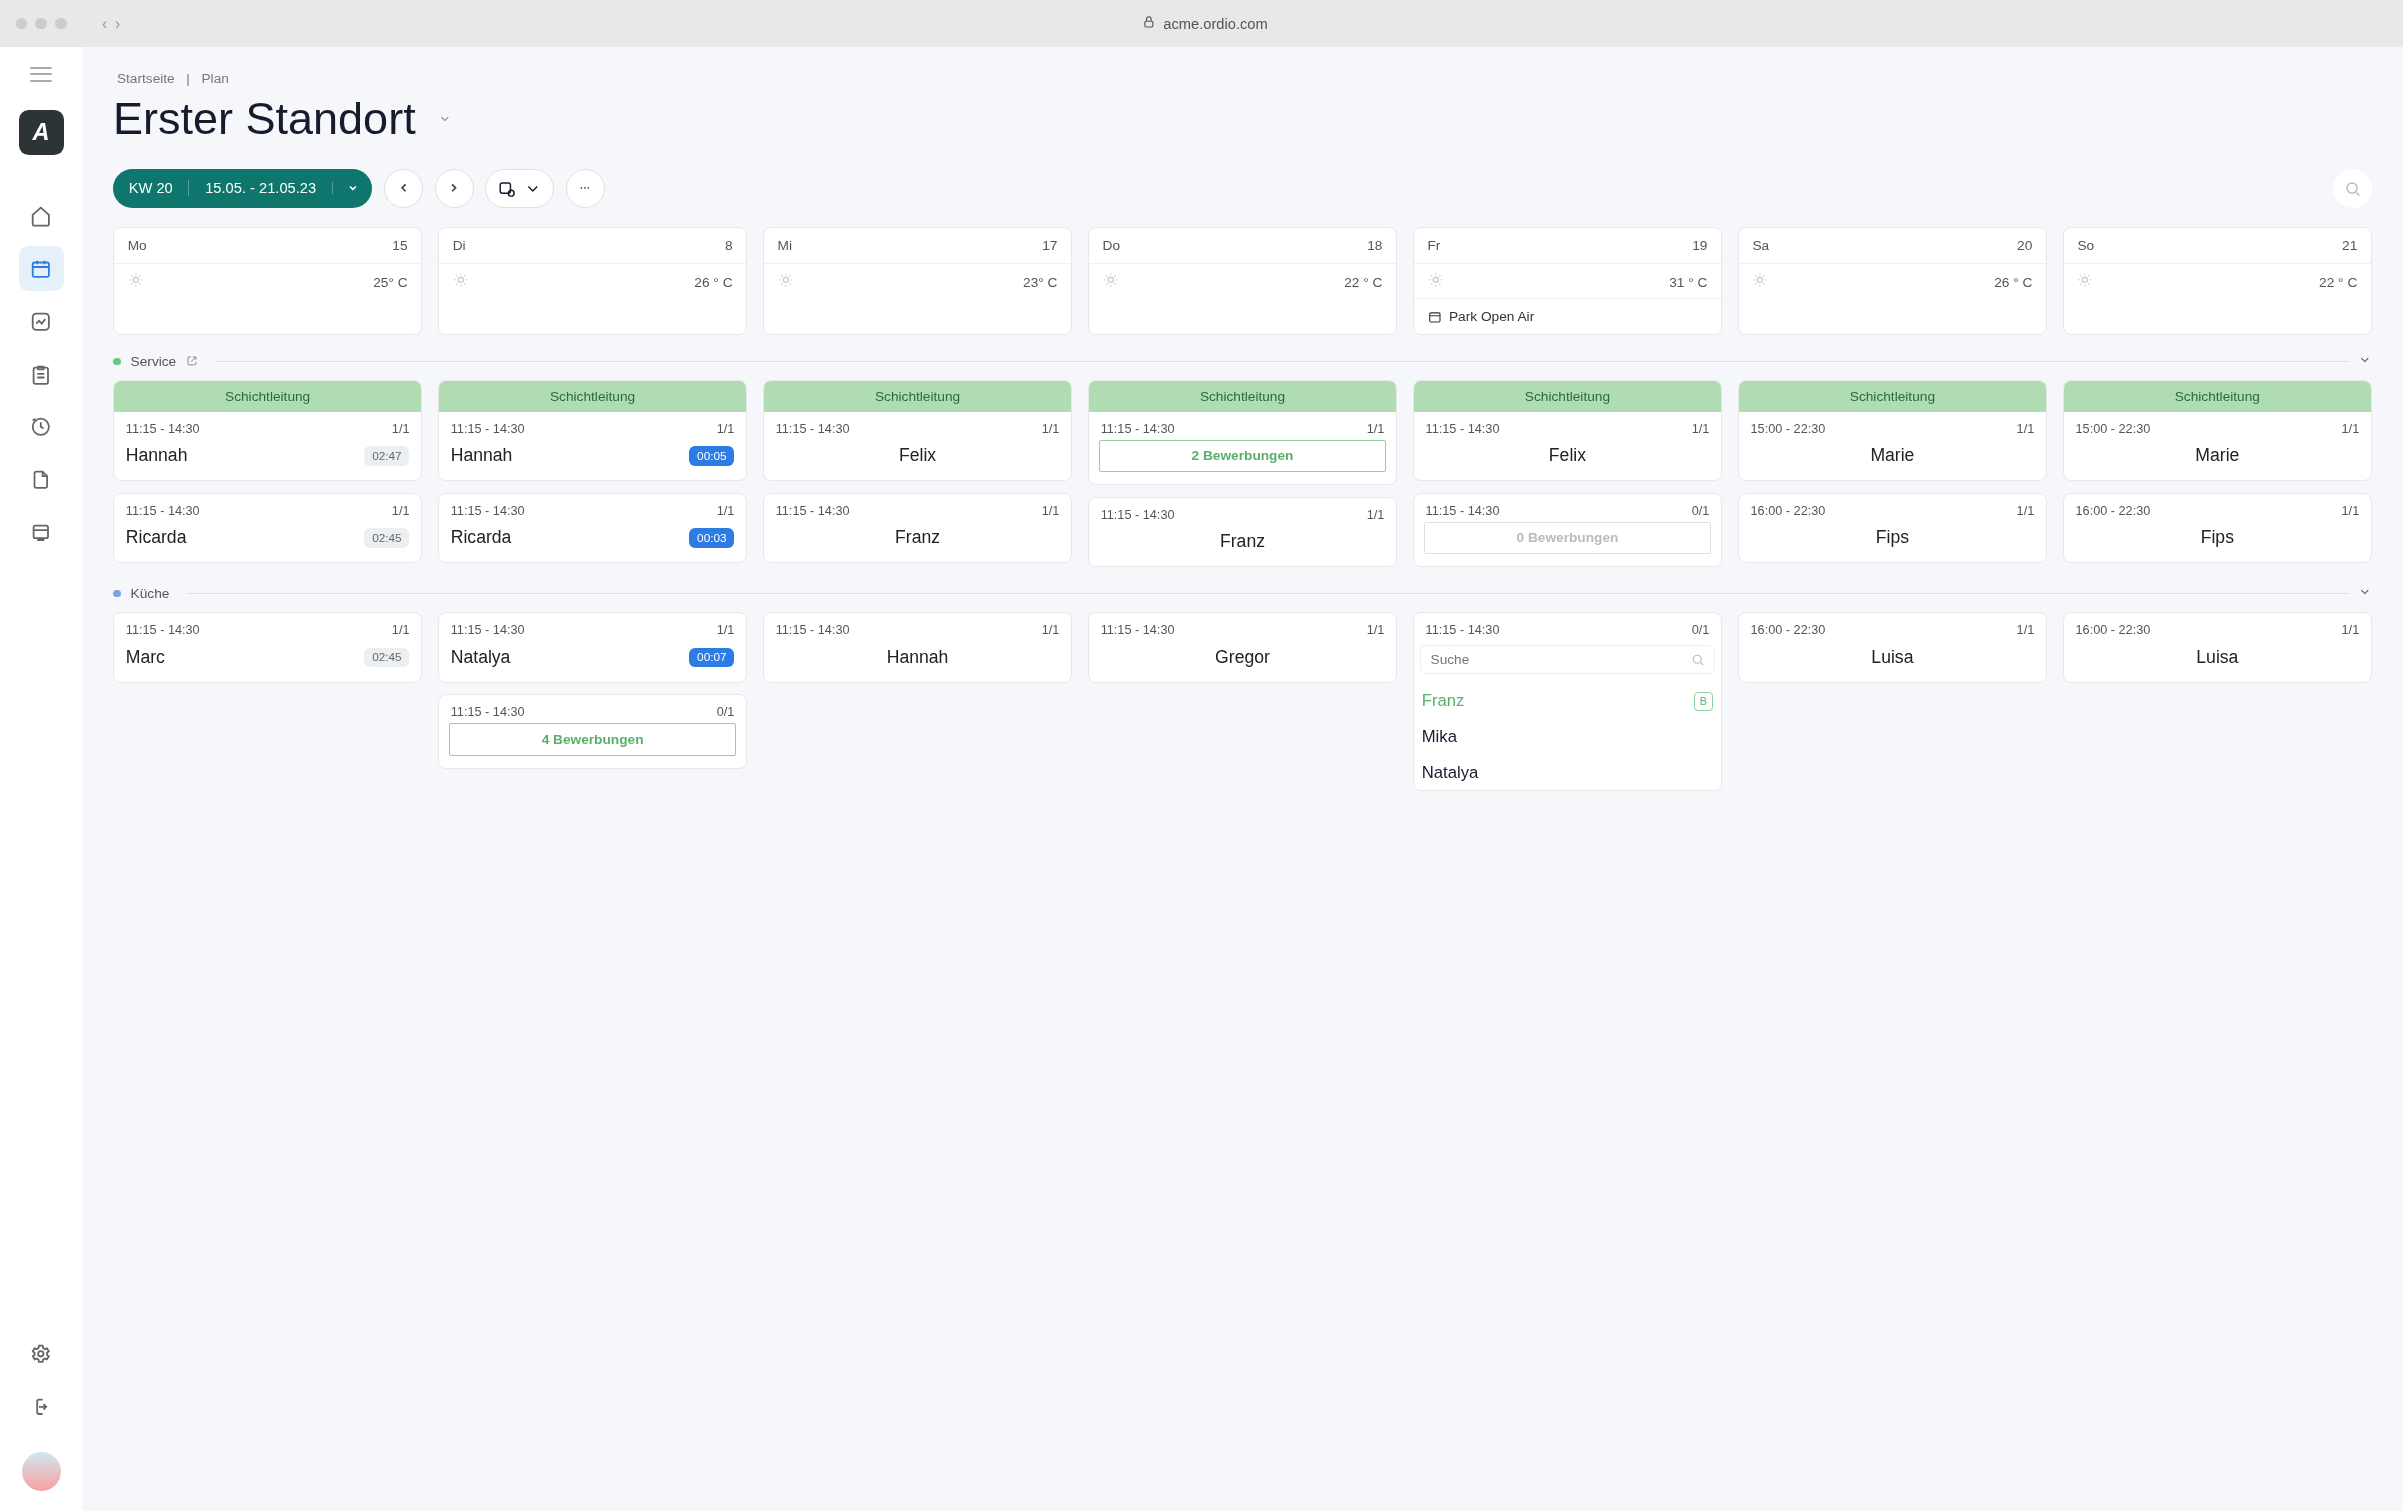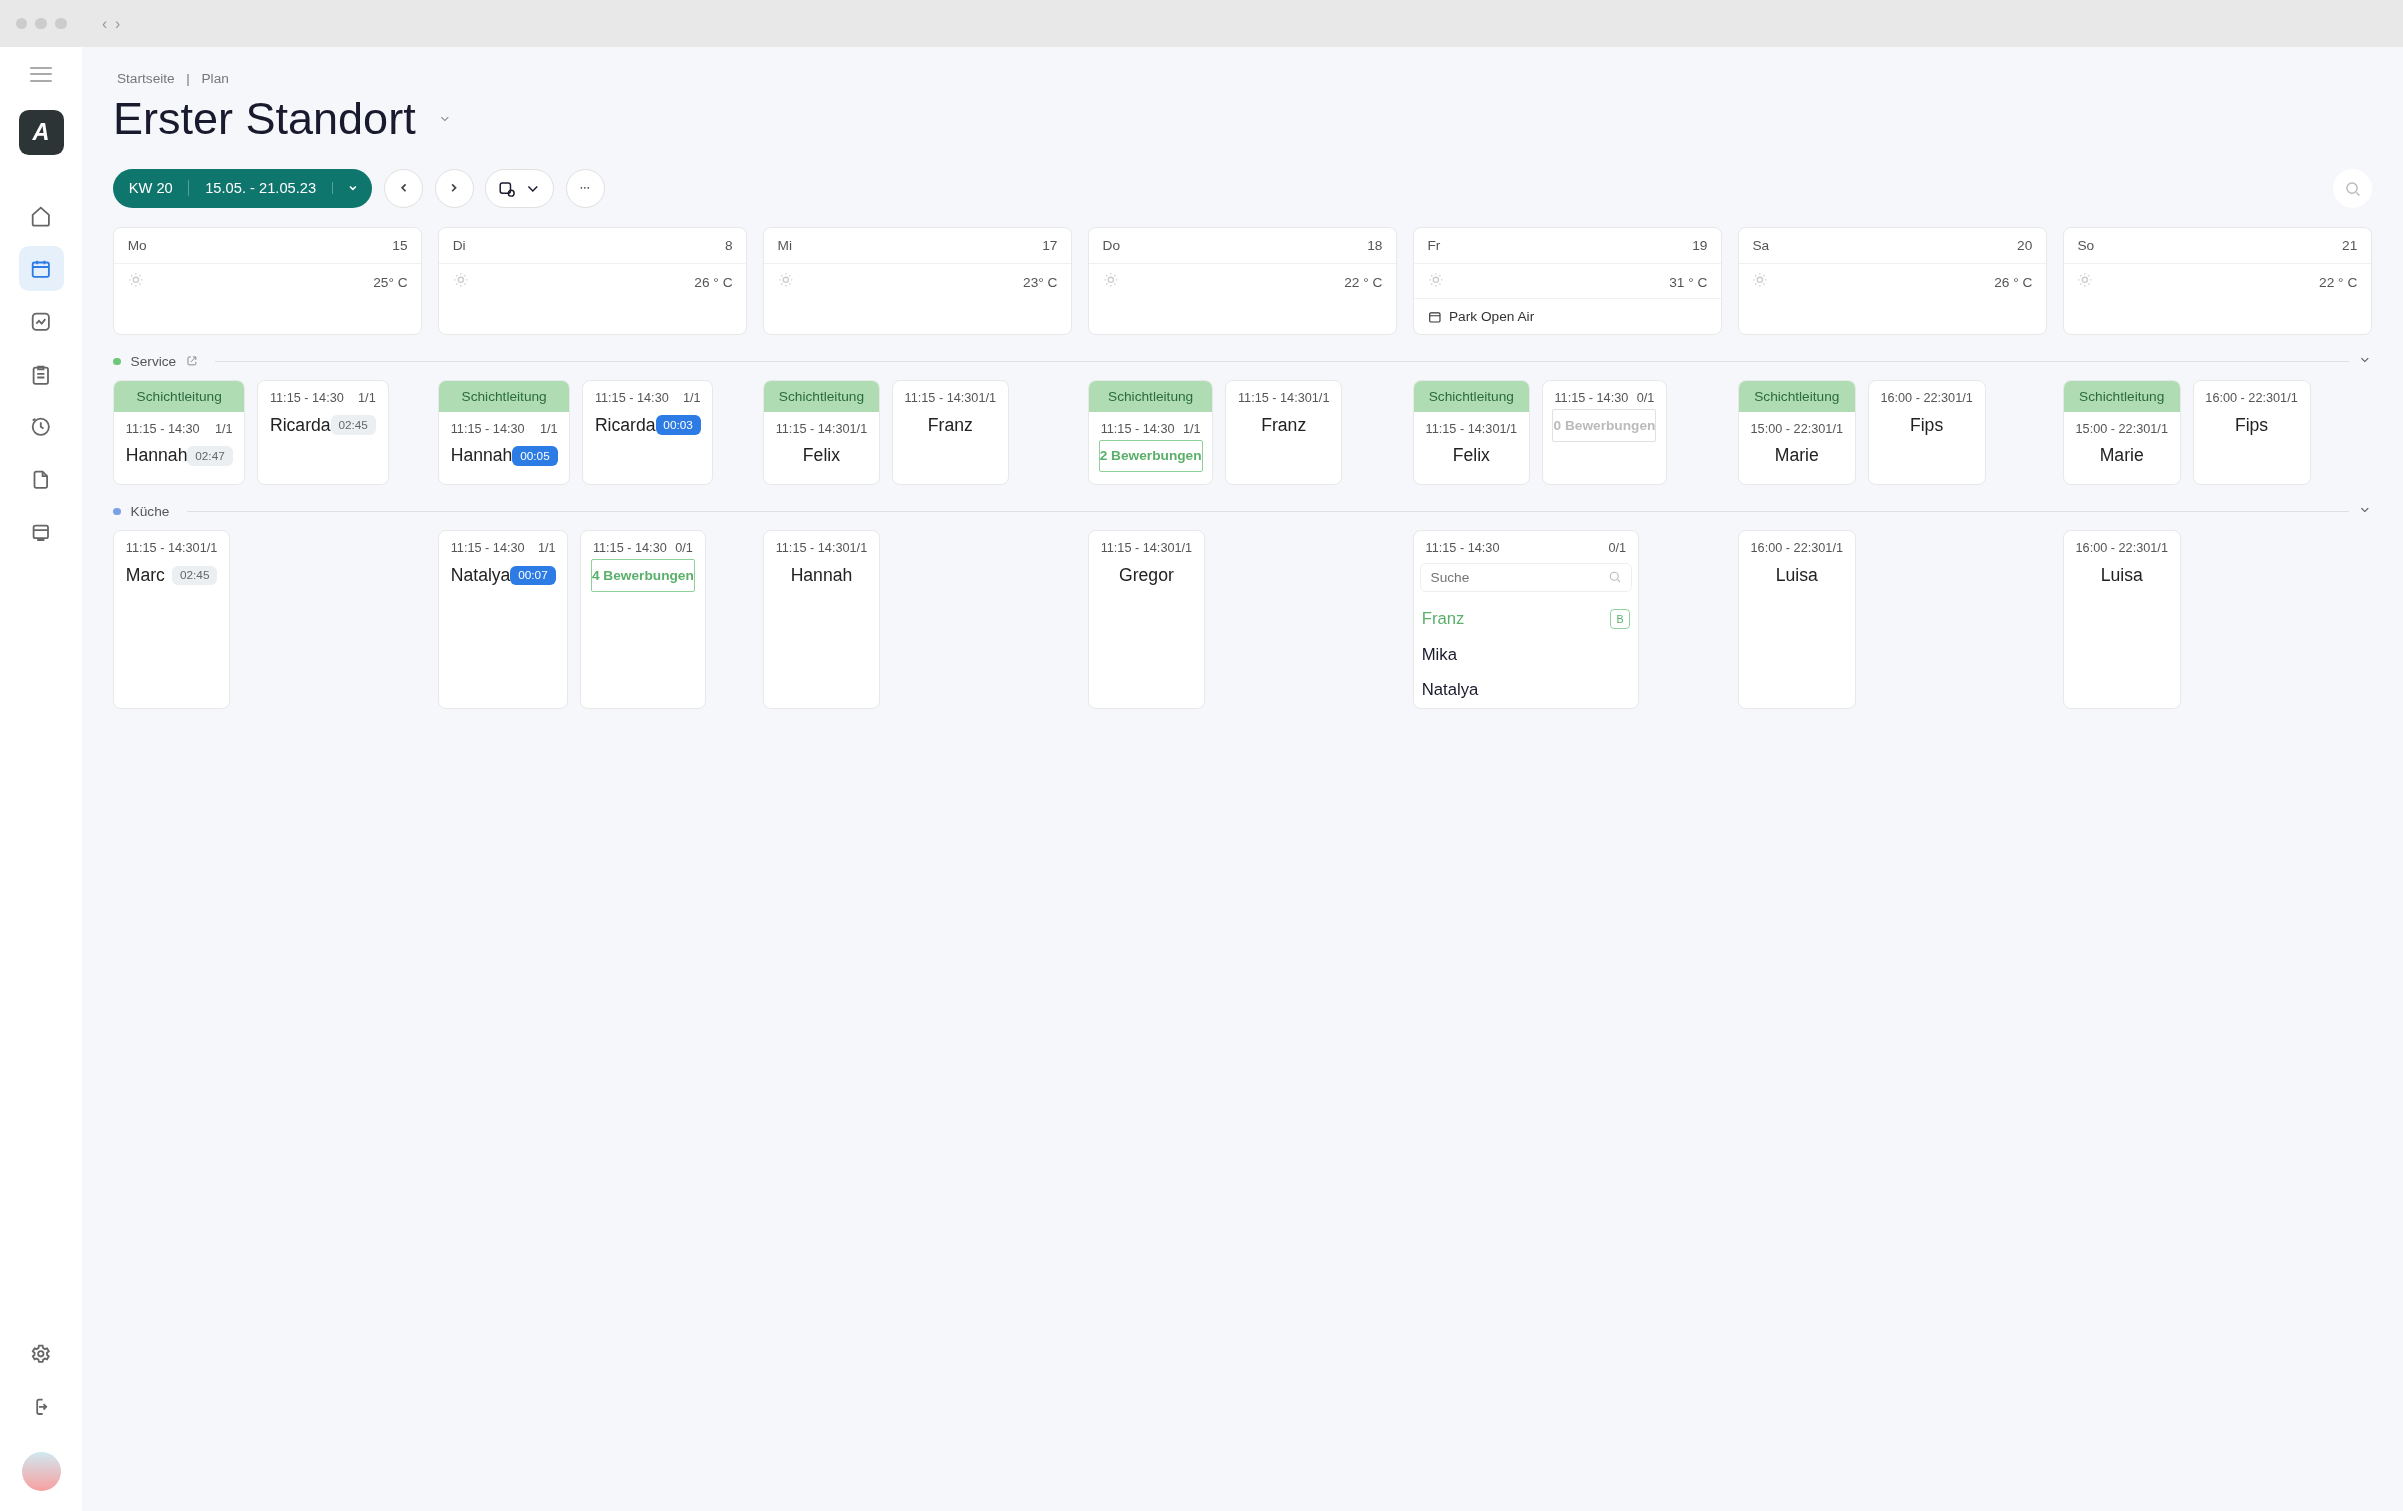--- a/index.html
+++ b/index.html
@@ -61,21 +61,21 @@
 .section { margin-bottom: 17.6px; }
 .section-head { display: flex; align-items: center; gap: 9.8px; margin-bottom: 9.8px; }
 .section-dot { width: 7.8px; height: 7.8px; border-radius: 50%; }
 .section-dot.green { background: #6ec77a; }
 .section-dot.blue { background: #7aa0e5; }
 .section-name { font-size: 13.7px; color: #555; }
 .section-line { flex: 1; height: 1px; background: #e0e0e0; margin-left: 7.8px; }
 .section-chevron { color: #555; }
 
 .grid { display: grid; grid-template-columns: repeat(7, 1fr); gap: 15.7px; }
-.col { display: flex; gap: 11.8px; }
+.col { display: flex; flex-direction: column; gap: 11.8px; }
 
 .shift { background: #fff; border: 1px solid #e8e8e8; border-radius: 7.8px; overflow: hidden; cursor: pointer; }
 .shift-role { background: #b0dcb4; color: #2a6b3c; text-align: center; padding: 7.8px 0; font-size: 13.7px; }
 .shift-top { display: flex; justify-content: space-between; padding: 9.8px 11.8px 3.9px; font-size: 12.7px; color: #555; }
 .shift-body { padding: 5.9px 11.8px 13.7px; display: flex; justify-content: space-between; align-items: center; }
 .shift-name { font-size: 17.6px; color: #222; }
 .shift-name.center { text-align: center; width: 100%; }
 .badge { font-size: 11.8px; padding: 2.9px 7.8px; border-radius: 5.9px; }
 .badge.gray { background: #eceff2; color: #666; }
 .badge.blue { background: #2d7be5; color: #fff; }
@@ -100,20 +100,29 @@
 
   <div class="browser-bar">
     <div class="traffic-lights">
       <span></span>
       <span></span>
       <span></span>
     </div>
     <div class="nav-arrows">
       <span>‹</span>
       <span>›</span>
+    </div>
+    <div class="url-area">
+      <span class="lock-icon">
+        <svg viewBox="0 0 24 24" fill="none" stroke="currentColor" stroke-width="2">
+            <rect x="5" y="11" width="14" height="10" rx="2"></rect>
+            <path d="M8 11V7a4 4 0 0 1 8 0v4"></path>
+          </svg>
+      </span>
+      <span>acme.ordio.com</span>
     </div>
     <div style="width:98px"></div>
   </div>
 
   <div class="main">
 
     <div class="sidebar">
       <div class="hamburger">
           <span></span>
           <span></span>

